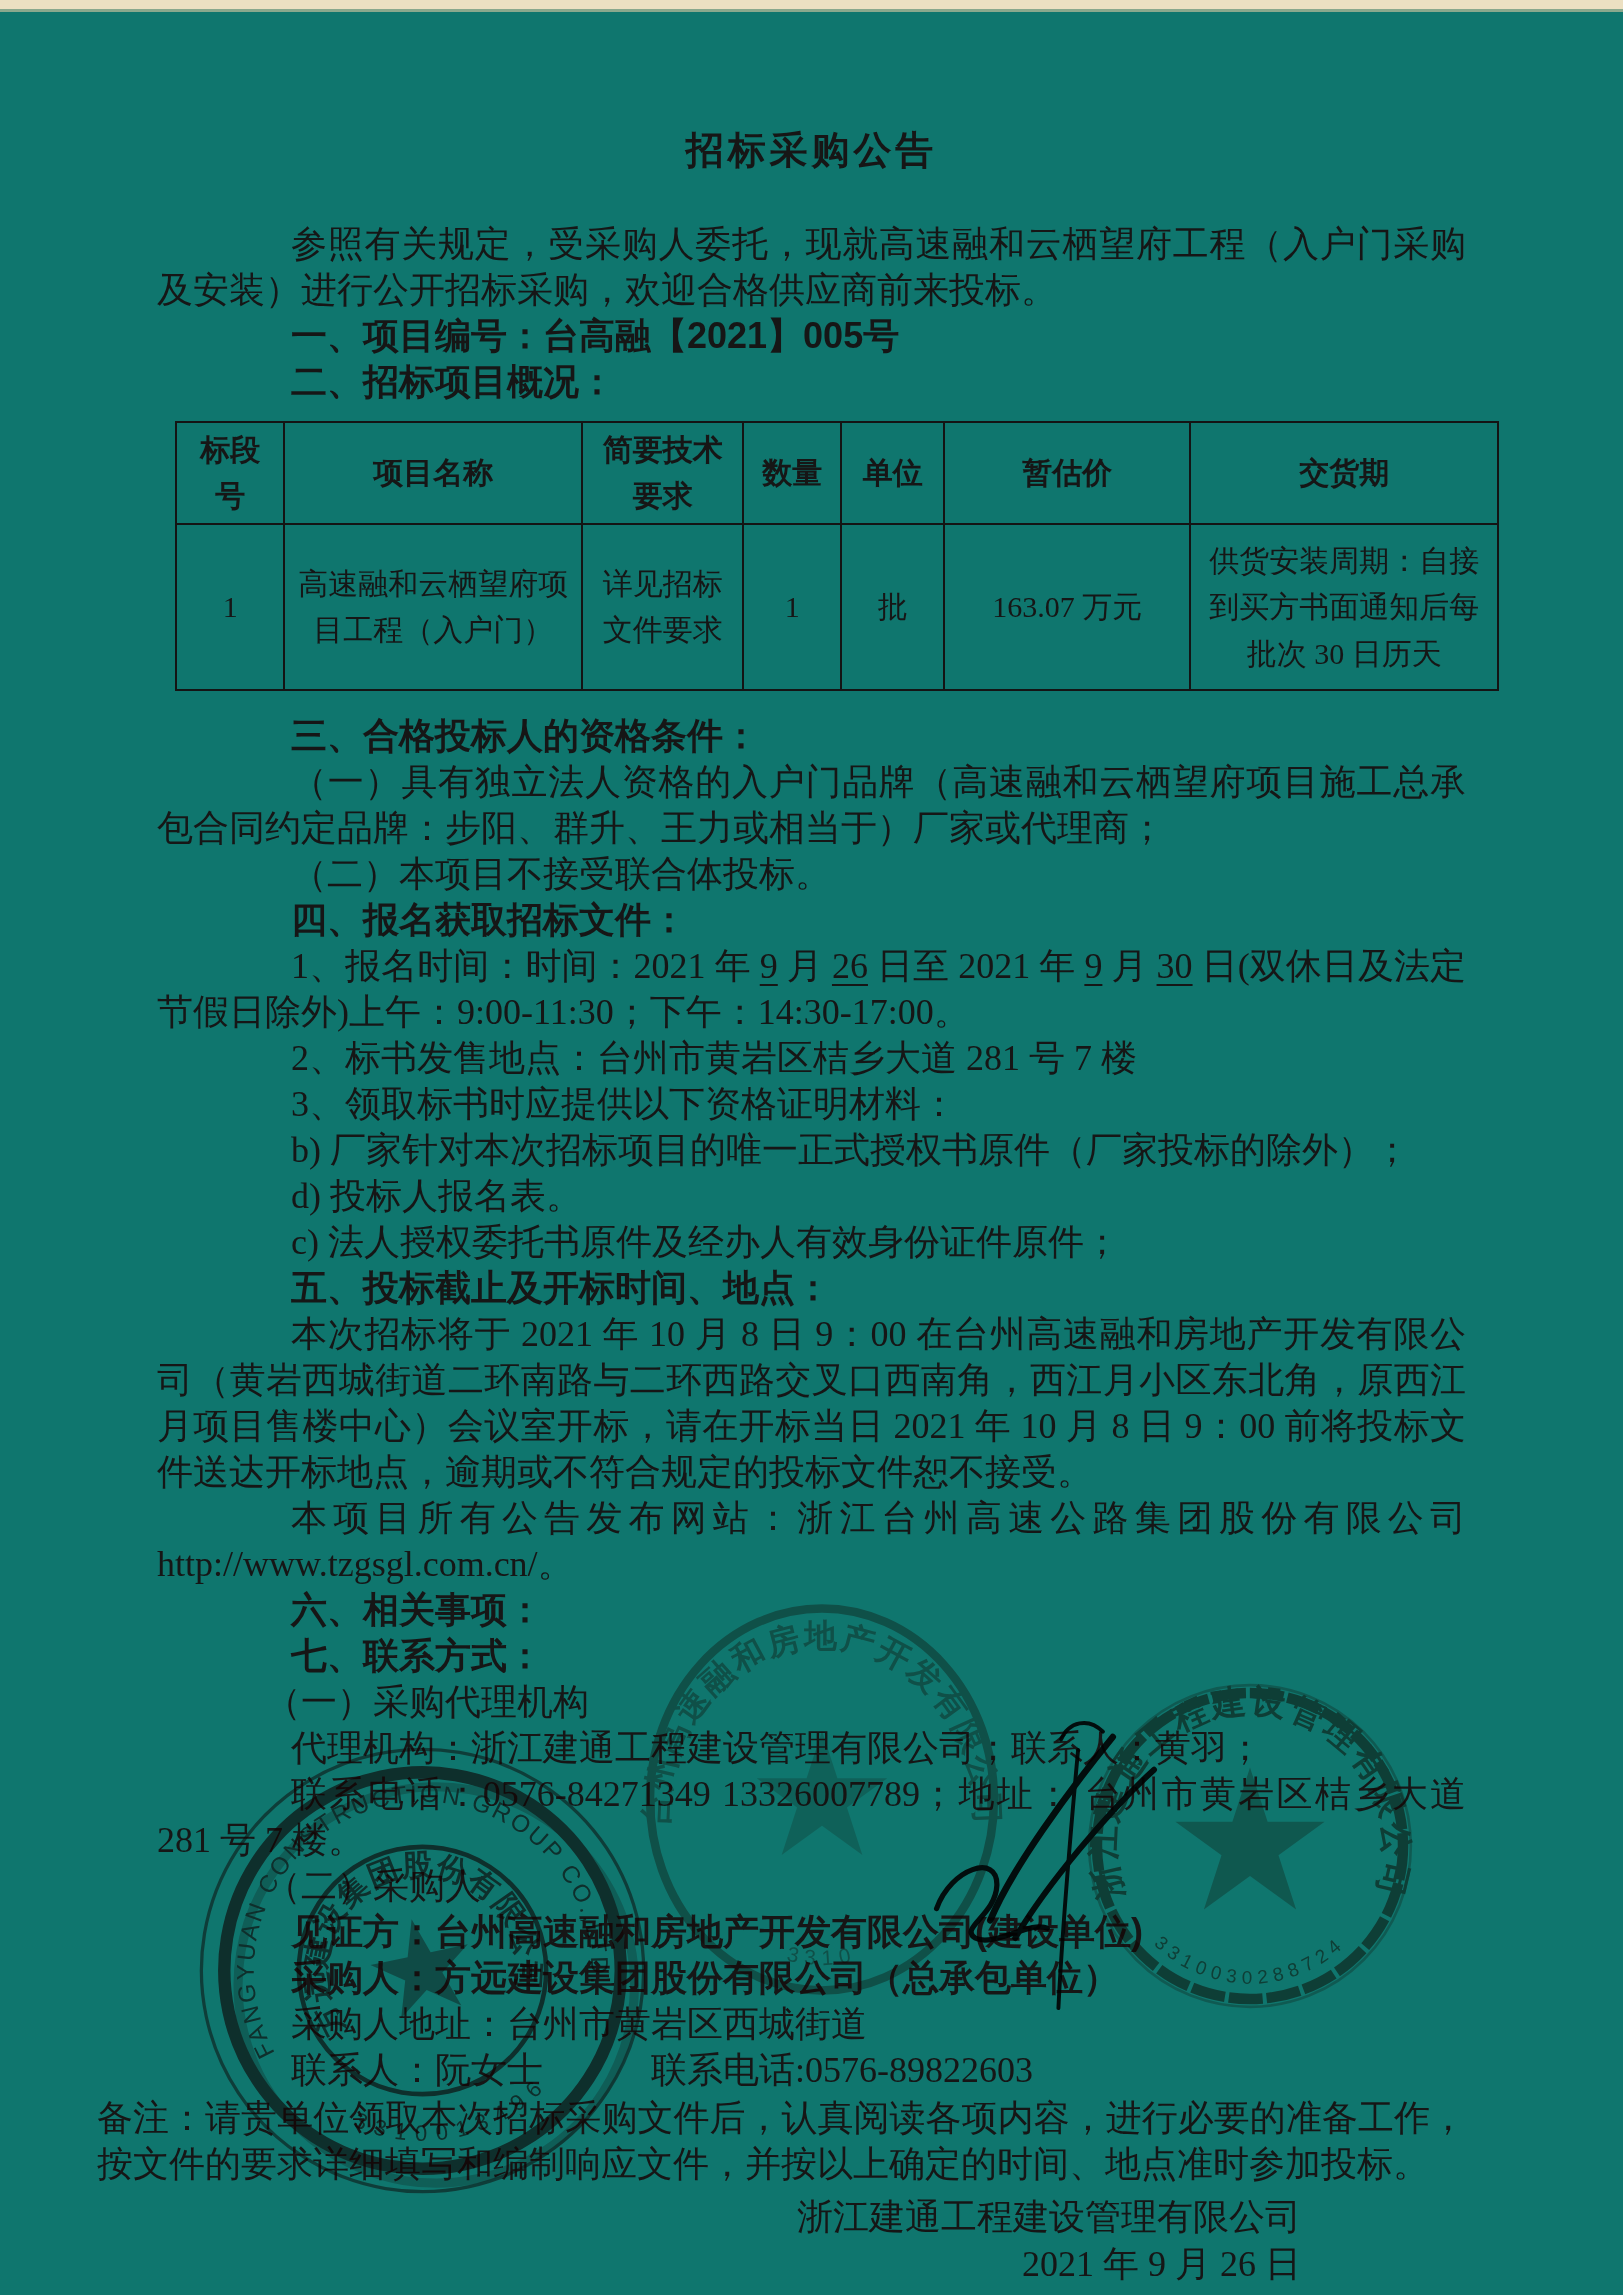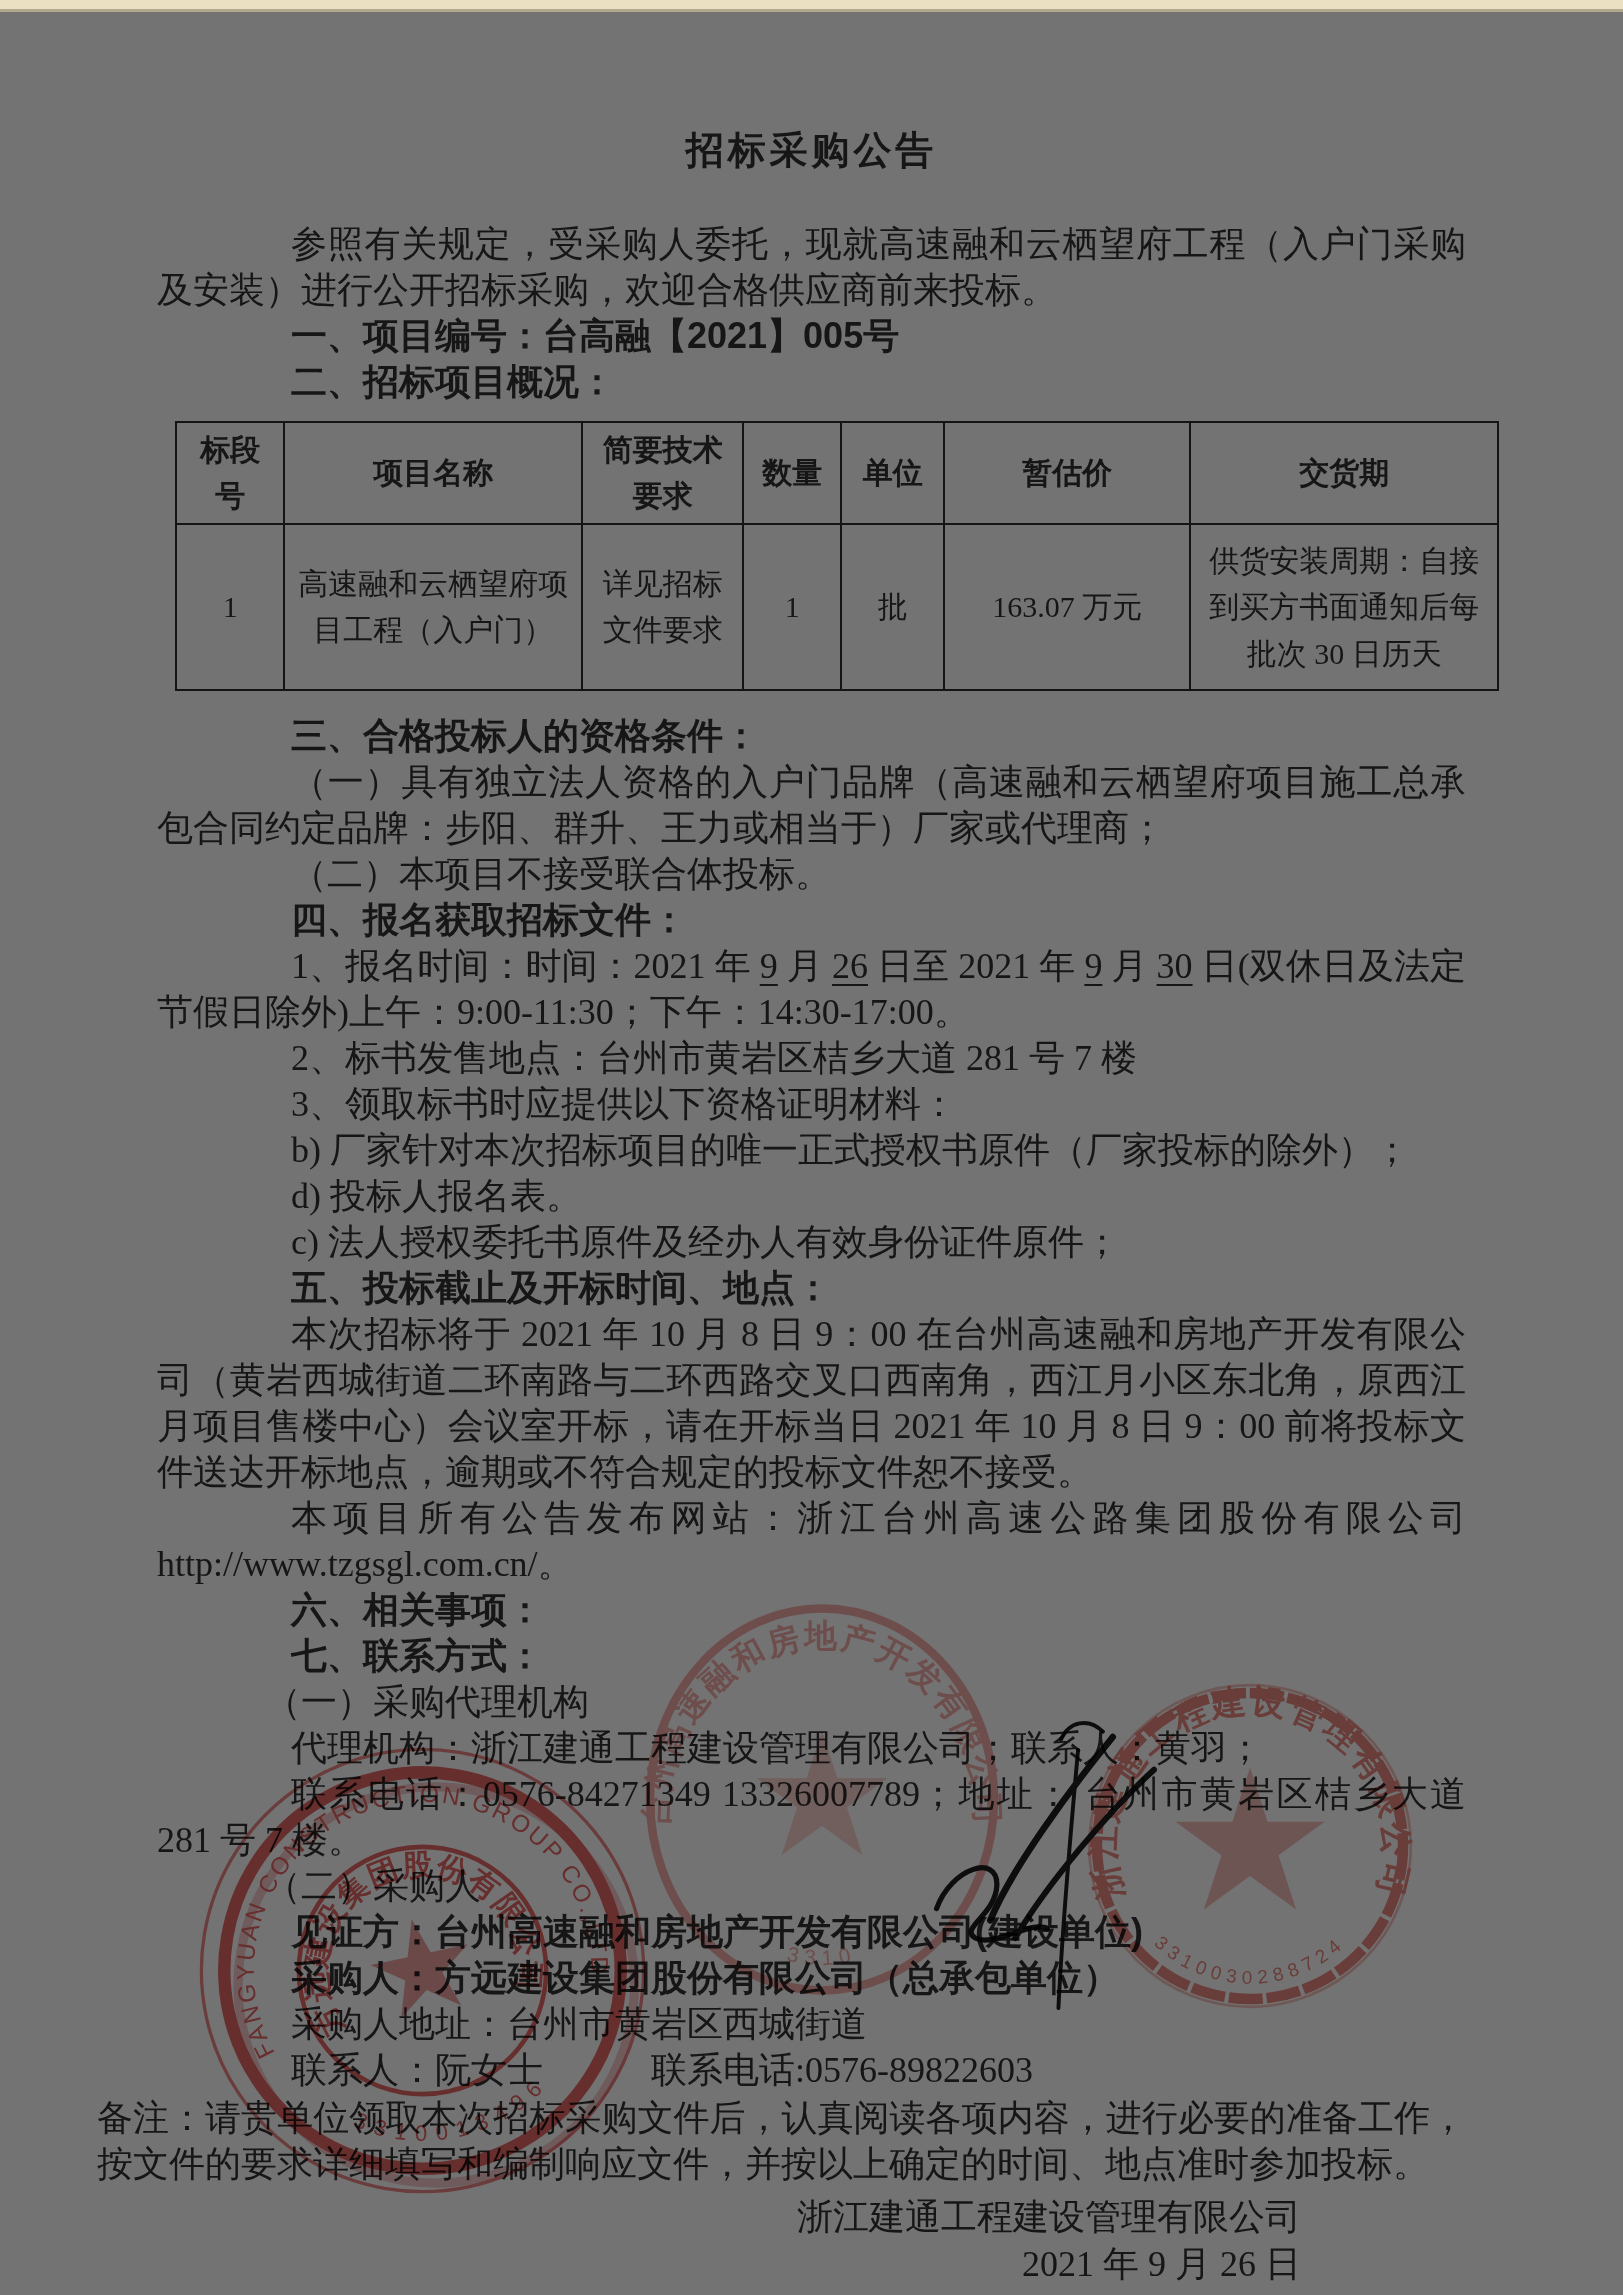--- a/index.html
+++ b/index.html
@@ -1,16 +1,16 @@
 <!DOCTYPE html>
 <html style="font-size:10.5px"><head>
 <meta charset="utf-8">
 <style>
   html,body{margin:0;padding:0;background:#9a9a9a;}
-  .page{position:relative;width:1623px;height:2295px;margin:0 auto;background:#737373;
+  .page{position:relative;width:1623px;height:2295px;margin:0 auto;background:#0f766e;
         font-family:"Liberation Serif","DejaVu Serif",serif;color:#161616;overflow:hidden;}
   .scan-edge{position:absolute;top:0;left:0;width:1623px;height:9.2px;background:#ece0c2;}
   .scan-edge-line{position:absolute;top:9.2px;left:0;width:1623px;height:2.6px;background:#dcc9a2;opacity:.6;}
   .content{position:relative;padding:0 157px;z-index:1;}
   p{margin:0;font-size:36px;line-height:46px;text-align:justify;}
   .title{margin-top:124px;font-size:38px;line-height:52px;font-weight:700;text-align:center;letter-spacing:3.9px;}
   .gap-top{margin-top:45px;}
   .ind{text-indent:134px;}
   .ind2{text-indent:108px;}
   .hd{font-weight:700;font-family:"Liberation Sans","DejaVu Sans",sans-serif;}

